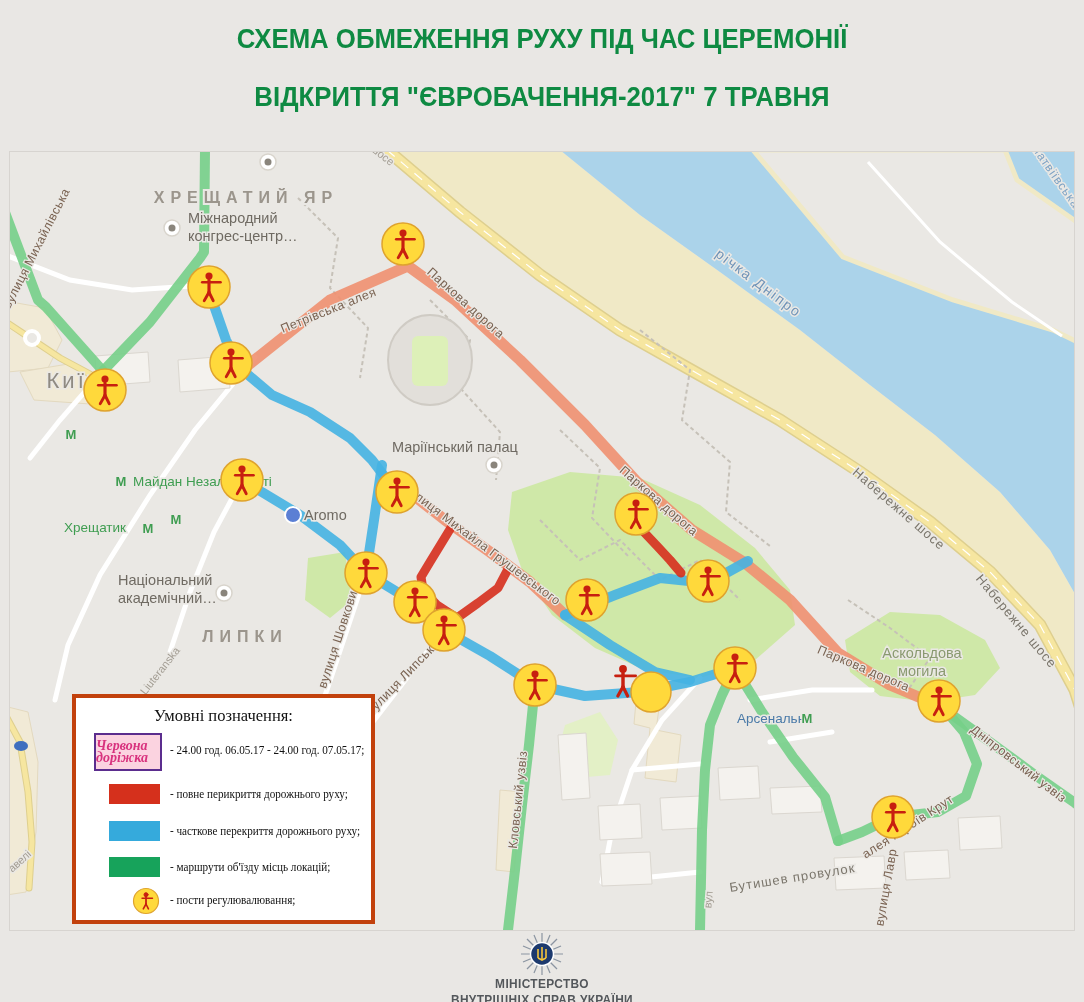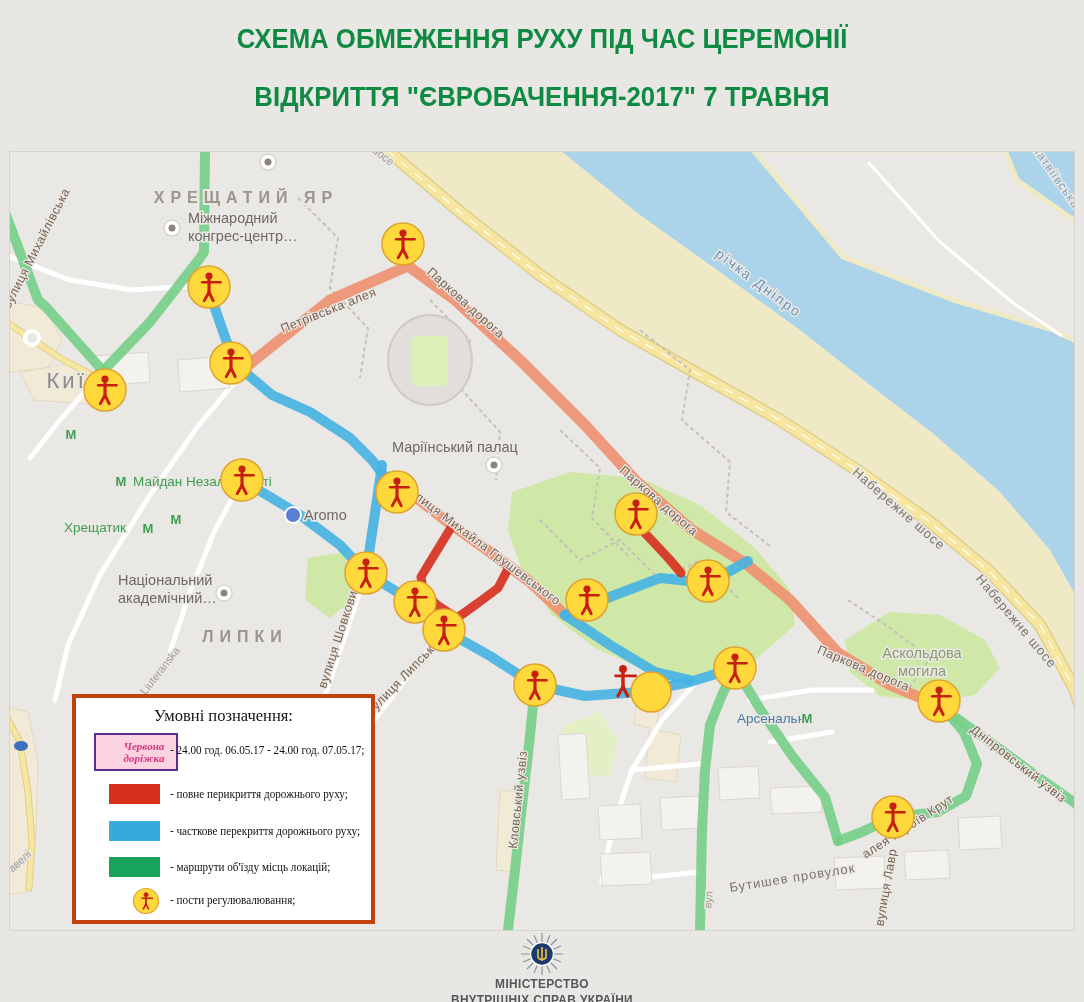--- a/index.html
+++ b/index.html
@@ -23,21 +23,21 @@
   .lb.road{fill:#7a756b;font-size:13px;letter-spacing:1px;}
   .lb.rlabel{fill:#7a6352;font-size:12.5px;letter-spacing:.5px;stroke-width:2.5px;}
   .lb.small{fill:#a39d93;font-size:11px;}
   .legend{position:absolute;left:36px;top:694px;width:295px;height:222px;background:#fff;
           border:4px solid #c2410c;font-family:"Liberation Serif",serif;color:#111;margin-left:36px;}
   .legend .ltitle{position:absolute;top:8px;left:0;width:100%;text-align:center;font-size:16.5px;}
   .lrow-text{position:absolute;left:94px;width:210px;font-size:12px;transform:scaleX(.93);
              transform-origin:left;white-space:nowrap;}
   .carpet-box{position:absolute;left:18px;top:35px;width:64px;height:34px;background:#fbd3e0;
               border:2px solid #5b2d8e;display:flex;align-items:center;justify-content:center;
-              text-align:center;font-size:11px;line-height:12px;font-style:italic;font-weight:bold;color:#d8327e;padding-left:16px;}
+              font-size:14px;line-height:12px;font-style:italic;font-weight:bold;color:#d8327e;}
   .sw{position:absolute;left:33px;width:51px;height:20px;}
   .sw.red{background:#d5301c;} .sw.blue{background:#35aadc;} .sw.green{background:#17a35b;}
   .legend-post{position:absolute;left:56px;top:189px;}
   .footer{position:absolute;left:0;top:932px;width:1084px;text-align:center;color:#53575b;}
   .footer .flogo{margin:0 auto;width:56px;height:44px;}
   .footer .ftext{font-size:12.5px;font-weight:bold;line-height:16px;letter-spacing:.4px;
                  transform:scaleX(.95);transform-origin:center;}
 </style>
 </head>
 <body>

